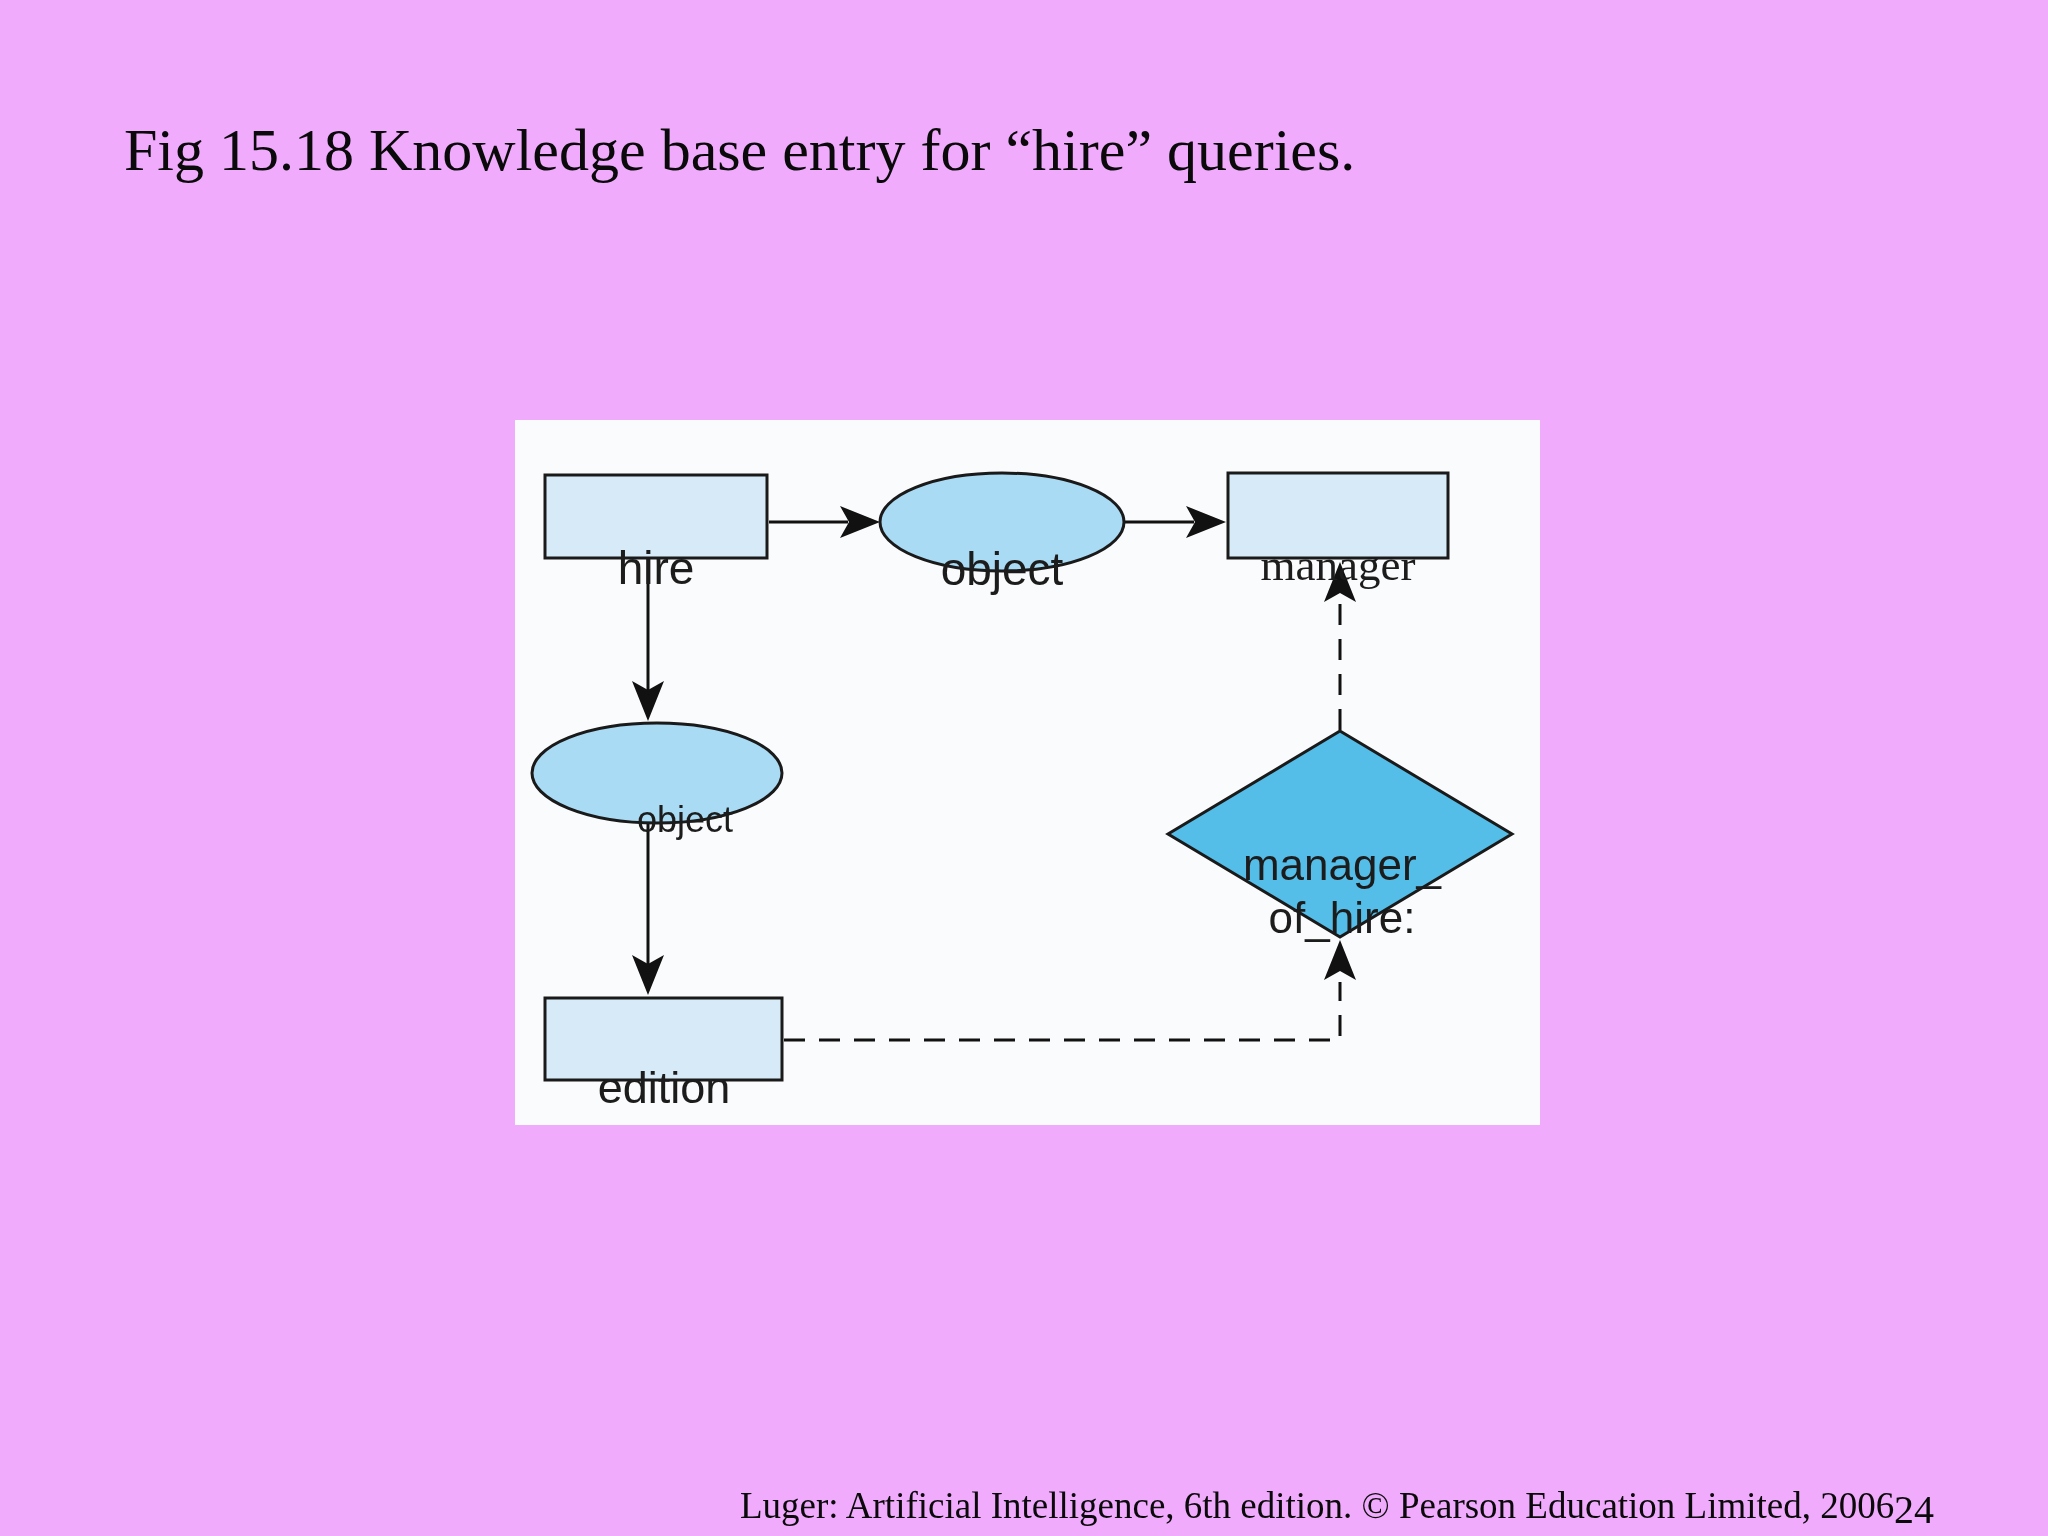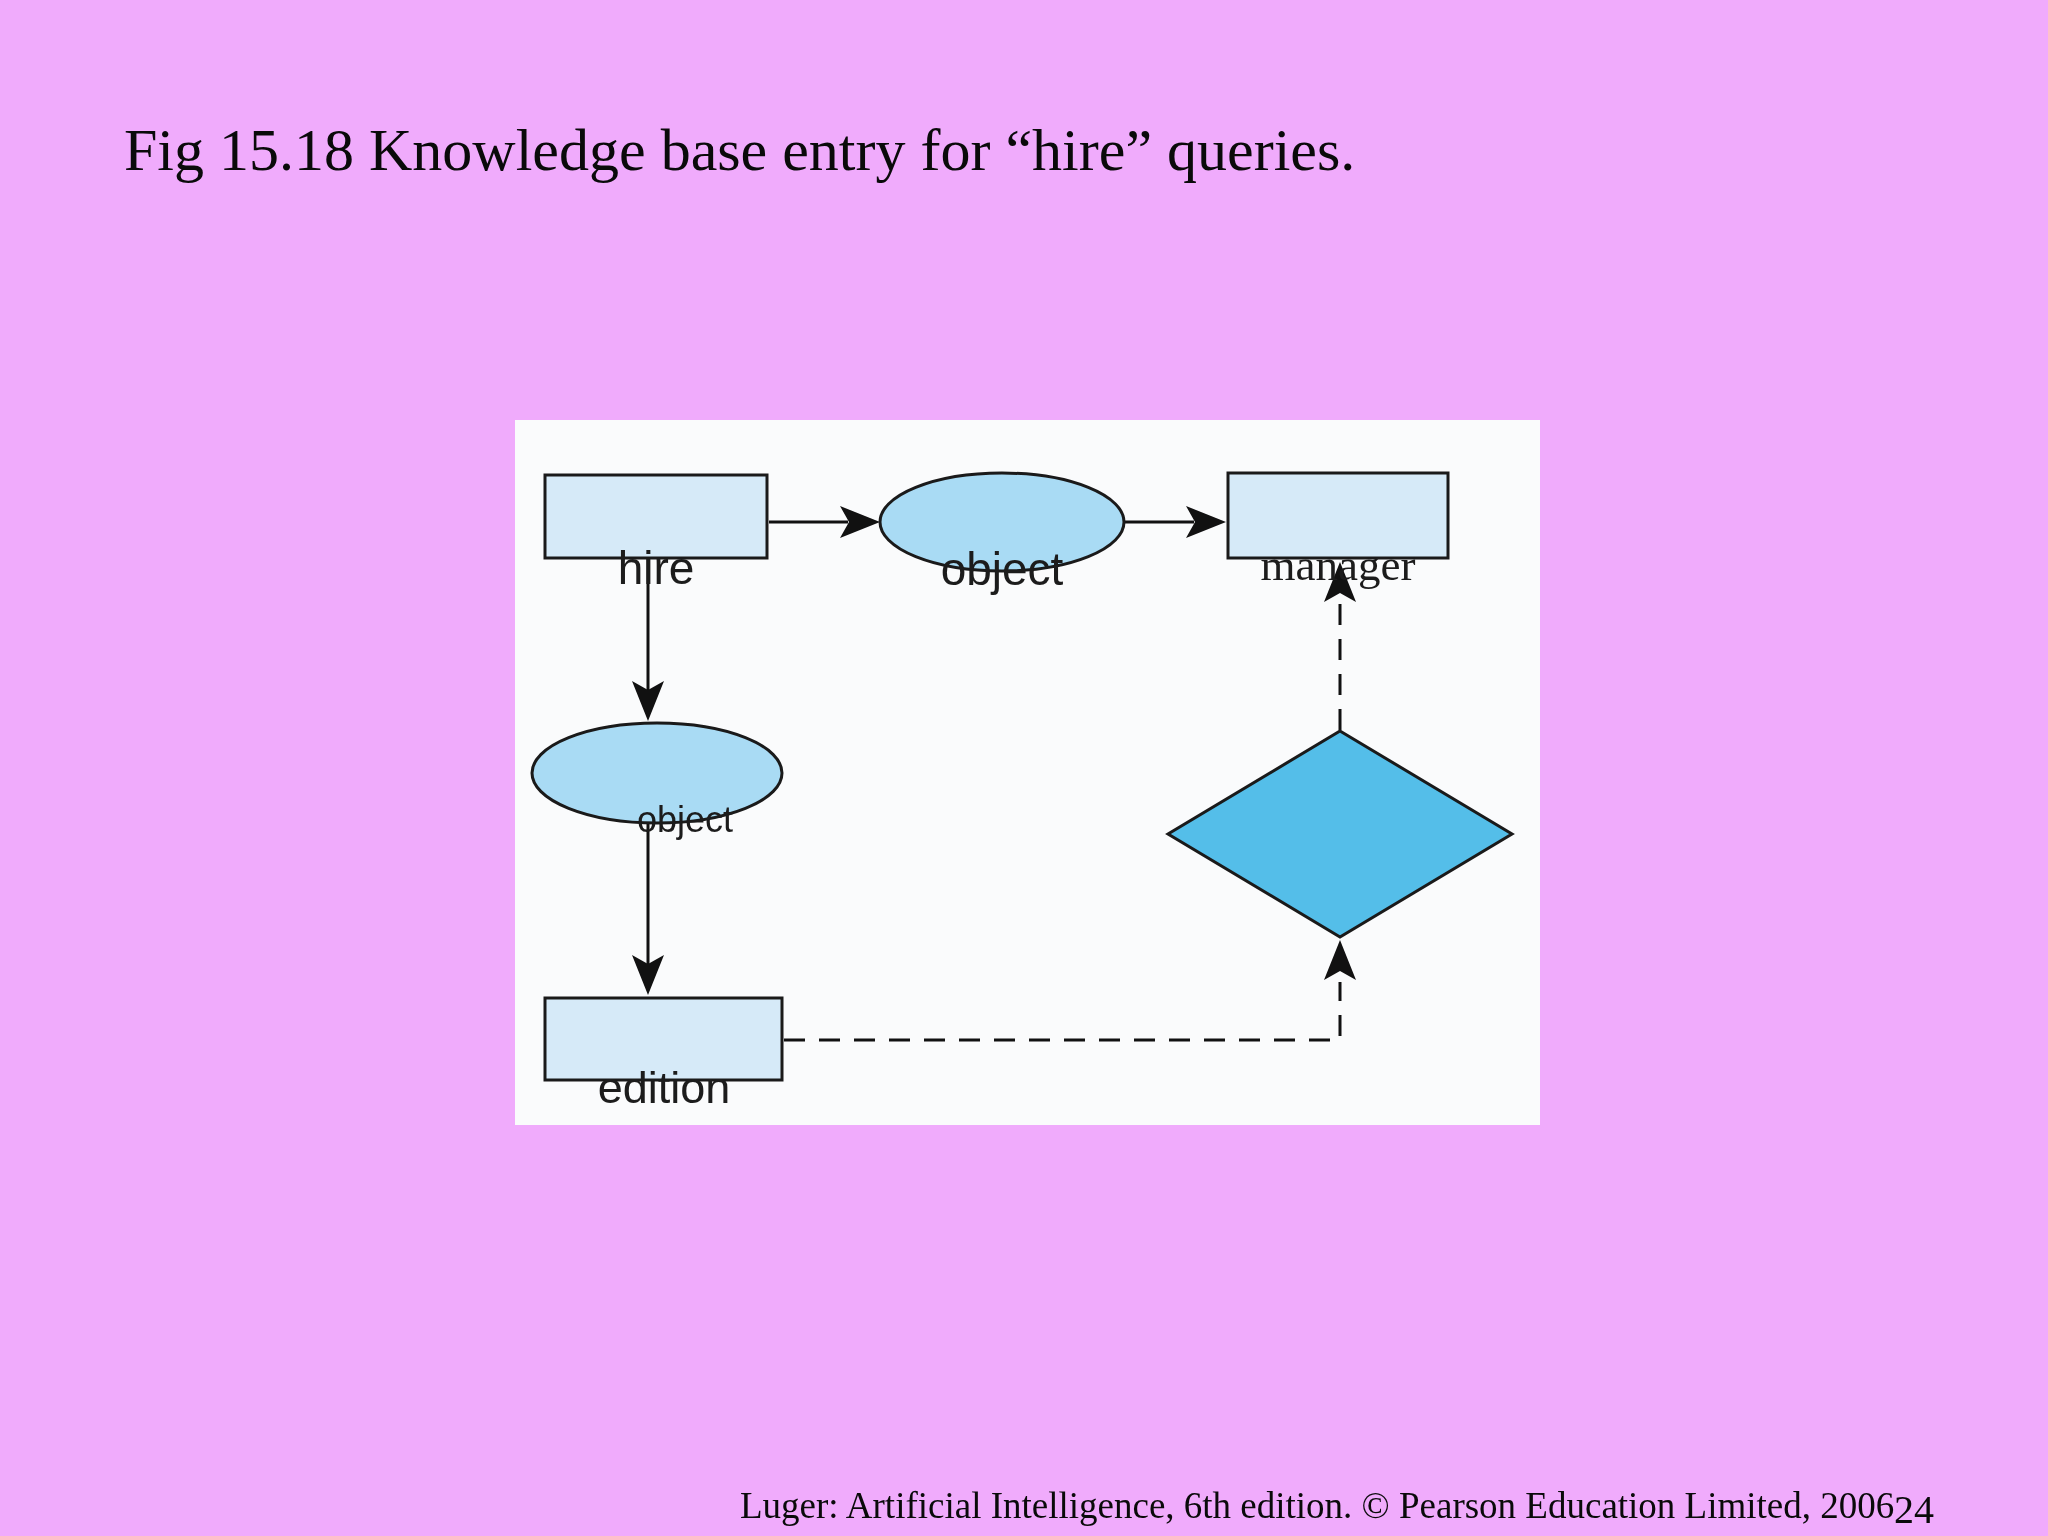--- a/index.html
+++ b/index.html
@@ -94,18 +94,22 @@
   <div class="node-label label-hire">hire</div>
 
   <div class="node-label label-agent">object</div>
 
   <div class="node-label label-manager">manager</div>
 
   <div class="node-label label-object">object</div>
 
   <div class="node-label label-employee">edition</div>
 
+  <div class="node-label label-diamond">
+    <div>manager_</div>
+    <div>of_hire:</div>
+  </div>
 
   <div class="footer">Luger: Artificial Intelligence, 6th edition. © Pearson Education Limited, 2006</div>
 
   <div class="page-number">24</div>
 
 </div>
 
 </body></html>

